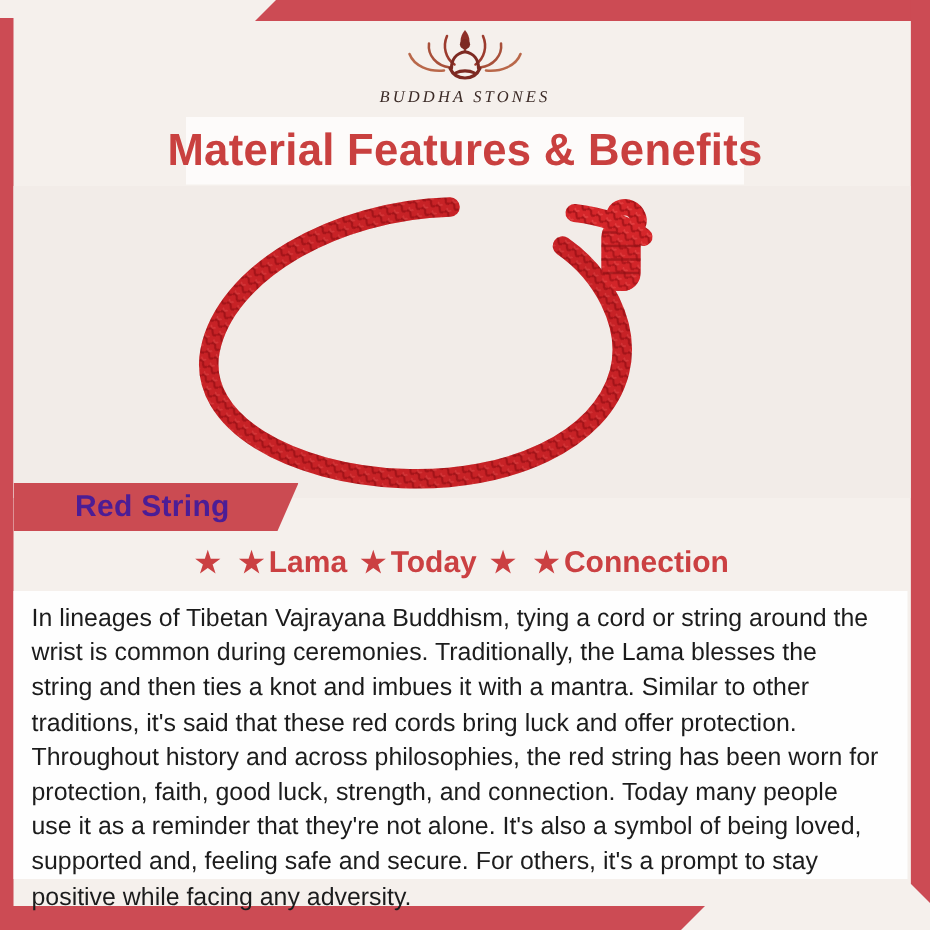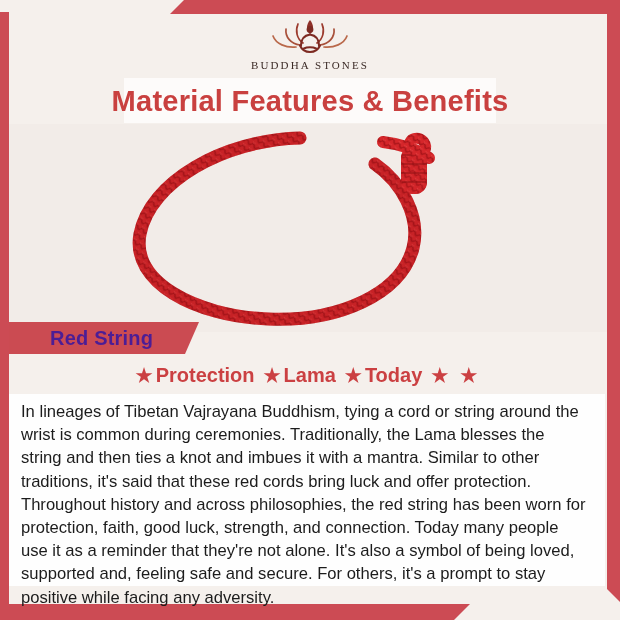--- a/index.html
+++ b/index.html
@@ -28,21 +28,21 @@
   }
   .frame-bottom{
     position:absolute;bottom:0;left:0;width:470px;height:16px;
     background:#cc4b54;
     clip-path:polygon(0 0,100% 0,calc(100% - 16px) 100%,0 100%);
   }
 
   
   .logo-wrap{
     position:absolute;top:14px;left:0;width:620px;height:66px;
-    display:flex;flex-direction:column;align-items:center;justify-content:flex-start;
+    display:flex;flex-direction:column;align-items:center;justify-content:flex-start;font-style:italic;
   }
   .logo-mark{width:104px;height:44px;display:block;}
   .logo-text{
     margin-top:1px;
     font-family:"Liberation Serif", serif;
     font-size:11px;letter-spacing:2.1px;color:#3b2a26;font-weight:400;
   }
 
   
   .title-band{
@@ -168,35 +168,35 @@
       <path d="M402 24 C396 14,412 10,416 20 C419 27,412 30,406 27" fill="none" stroke="url(#braid)" stroke-width="11" stroke-linecap="round"></path>
     </svg>
   </div>
 
   <div class="tag"></div>
   <div class="tag-label">Red String</div>
 
   <div class="benefits">
     <span class="benefit">
       <span class="star">★</span>
-      <span>Protection</span>
     </span>
     <span class="benefit">
       <span class="star">★</span>
       <span>Lama</span>
     </span>
     <span class="benefit">
       <span class="star">★</span>
       <span>Today</span>
     </span>
     <span class="benefit">
       <span class="star">★</span>
     </span>
     <span class="benefit">
       <span class="star">★</span>
+      <span>Connection</span>
     </span>
   </div>
 
   <div class="copy">
     <p>In lineages of Tibetan Vajrayana Buddhism, tying a cord or string around the wrist is common during ceremonies. Traditionally, the Lama blesses the string and then ties a knot and imbues it with a mantra. Similar to other traditions, it's said that these red cords bring luck and offer protection. Throughout history and across philosophies, the red string has been worn for protection, faith, good luck, strength, and connection. Today many people use it as a reminder that they're not alone. It's also a symbol of being loved, supported and, feeling safe and secure. For others, it's a prompt to stay positive while facing any adversity.</p>
   </div>
 
 </div>
 
 </body></html>

